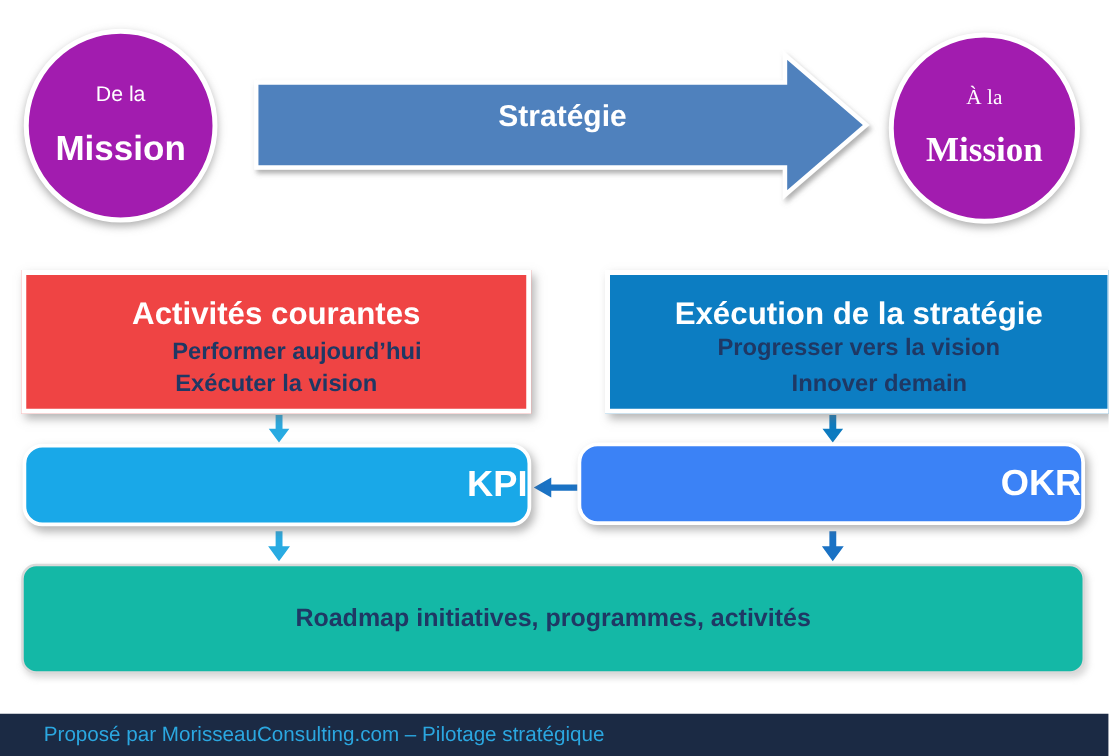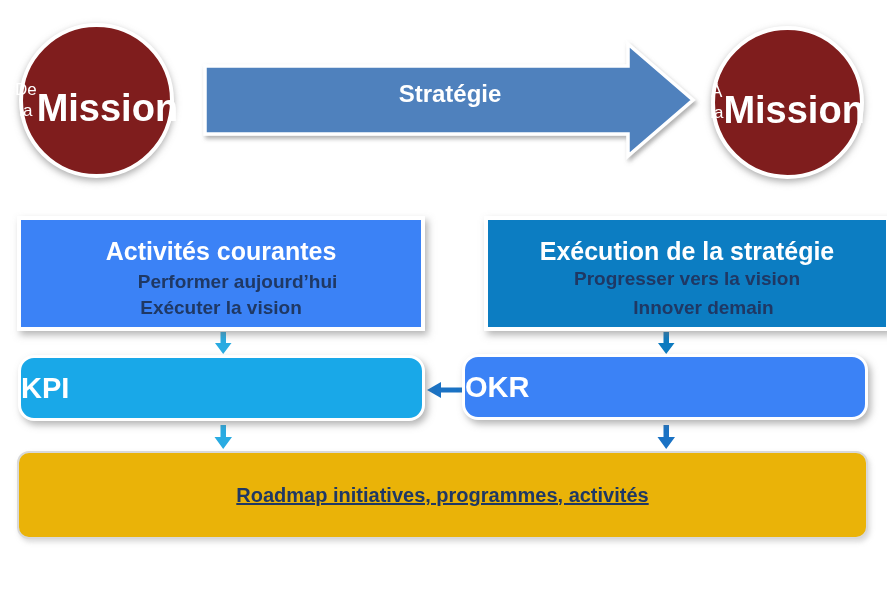--- a/index.html
+++ b/index.html
@@ -4,65 +4,65 @@
 <style>
   html,body { margin:0; padding:0; background:#fff; }
   .canvas {
     position:relative; width:887px; height:605px; background:#ffffff;
     overflow:hidden; font-family:"Liberation Sans", sans-serif;
   }
   .arrow-layer { position:absolute; left:0; top:0; width:887px; height:605px; pointer-events:none; }
 
   
   .circle {
-    position:absolute; border-radius:50%; background:#7f1d1d;
+    position:absolute; border-radius:50%; background:#a21caf;
     border:4px solid #fff; box-shadow:0 3px 7px rgba(110,110,110,.55);
-    color:#fff; text-align:center; display:flex; flex-direction:row;
+    color:#fff; text-align:center; display:flex; flex-direction:column;
     justify-content:center; align-items:center;
   }
   .circle-left  { left:19px;  top:23px; width:147px; height:147px; }
-  .circle-right { left:711px; top:26px; width:145px; height:145px; }
+  .circle-right { left:711px; top:26px; width:145px; height:145px;font-family:Liberation Serif, serif; }
   .circle .c-line1 { font-size:17px; line-height:1.2; }
-  .circle .c-line2 { font-size:38px; font-weight:bold; line-height:1.2; margin-top:16px; }
+  .circle .c-line2 { font-size:28px; font-weight:bold; line-height:1.2; margin-top:16px; }
 
   
   .arrow-label {
     position:absolute; left:205px; top:80px; width:490px; text-align:center;
     color:#fff; font-size:24px; font-weight:bold;
   }
 
   
   .box {
     position:absolute; border:4px solid #fff;
     box-shadow:3px 4px 7px rgba(110,110,110,.5);
     color:#fff; text-align:center; box-sizing:border-box;
   }
-  .box-left  { left:17px;  top:216px; width:408px; height:115px; background:#3b82f6; }
+  .box-left  { left:17px;  top:216px; width:408px; height:115px; background:#ef4444; }
   .box-right { left:484px; top:216px; width:406px; height:115px; background:#0c7dc2; }
   .box-title { font-size:25px; font-weight:bold; margin-top:17px; }
   .box-sub   { font-size:19px; font-weight:bold; color:#1f3864; line-height:1.38; }
   .box-sub.first { margin-top:3px;padding-left:33px; }
 
   
   .pill {
     position:absolute; border:3px solid #fff; border-radius:16px;
     box-shadow:3px 4px 7px rgba(110,110,110,.5);
     color:#fff; font-weight:bold; font-size:29px;
-    display:flex; align-items:center; justify-content:flex-start; box-sizing:border-box;
+    display:flex; align-items:center; justify-content:flex-end; box-sizing:border-box;
   }
   .kpi { left:18px;  top:355px; width:407px; height:66px; background:#19a8e8; }
   .okr { left:462px; top:354px; width:406px; height:66px; background:#3b82f6; }
 
   
   .roadmap {
     position:absolute; left:17px; top:451px; width:851px; height:88px;
-    background:#eab308; border:2px solid #d9d9d9; border-radius:12px;
+    background:#14b8a6; border:2px solid #d9d9d9; border-radius:12px;
     box-shadow:2px 3px 5px rgba(150,150,150,.35); box-sizing:border-box;
     display:flex; align-items:center; justify-content:center;
-    color:#1f3864; font-weight:bold; font-size:20px;text-decoration:underline;
+    color:#1f3864; font-weight:bold; font-size:20px;
   }
 
   
   .footer {
     position:absolute; left:0; top:571px; width:887px; height:34px;
     background:#1b2a44; color:#2ba7e0; font-size:16.5px;
     display:flex; align-items:center; padding-left:35px; box-sizing:border-box;
   }
 </style>
 </head>
@@ -119,14 +119,17 @@
   </div>
 
   <div class="pill okr">
     <span>OKR</span>
   </div>
 
   <div class="roadmap">
     <span>Roadmap initiatives, programmes, activités</span>
   </div>
 
+  <div class="footer">
+    <span>Proposé par MorisseauConsulting.com – Pilotage stratégique</span>
+  </div>
 
 </div>
 
 </body></html>

